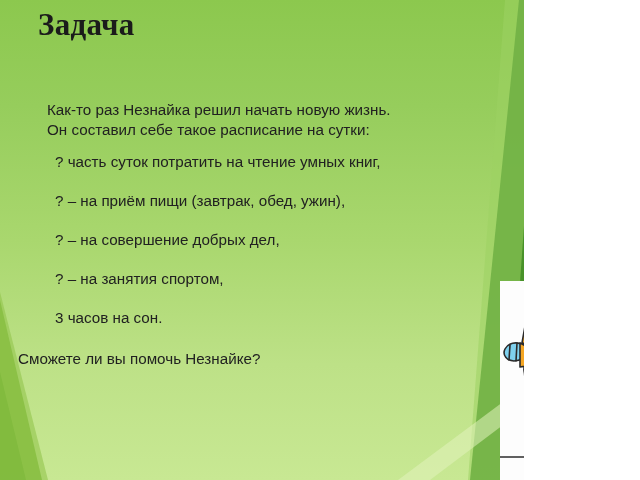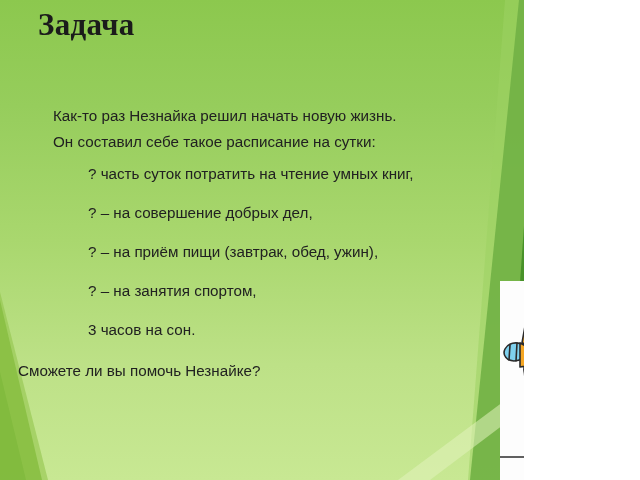--- a/index.html
+++ b/index.html
@@ -42,36 +42,36 @@
   #body-text {
     position: absolute;
     left: 0;
     top: 98px;
     width: 520px;
   }
   .para {
     font-size: 15.2px;
     line-height: 19px;
     color: #212121;
-    margin: 8px;
+    margin: 2px;
     padding-left: 45px;
     white-space: nowrap;
   }
   .para.tight { margin-top: -1px; }
 
   ul#schedule {
     list-style: none;
     margin: 13px 0 0 0;
     padding: 0;
   }
   ul#schedule li {
     font-size: 15.2px;
     line-height: 19px;
     color: #212121;
-    padding-left: 88px;
+    padding-left: 55px;
     margin-bottom: 20px;
     white-space: nowrap;
   }
   ul#schedule li:last-child { margin-bottom: 0; }
 
   #closing {
     margin-top: 22px;
     font-size: 15.2px;
     line-height: 19px;
     color: #212121;
@@ -114,22 +114,22 @@
 
   <div id="title">Задача</div>
 
   <div id="body-text">
 
     <p class="para">Как-то раз Незнайка решил начать новую жизнь.</p>
     <p class="para tight">Он составил себе такое расписание на сутки:</p>
 
     <ul id="schedule">
       <li>? часть суток потратить на чтение умных книг,</li>
+      <li>? – на приём пищи (завтрак, обед, ужин),</li>
       <li>? – на совершение добрых дел,</li>
-      <li>? – на приём пищи (завтрак, обед, ужин),</li>
       <li>? – на занятия спортом,</li>
       <li>3 часов на сон.</li>
     </ul>
 
     <p id="closing">Сможете ли вы помочь Незнайке?</p>
   </div>
 
   <div id="illustration">
     <svg width="140" height="199" viewBox="0 0 140 199" xmlns="http://www.w3.org/2000/svg">
       <rect x="0" y="0" width="140" height="199" fill="#fdfdfd"></rect>

